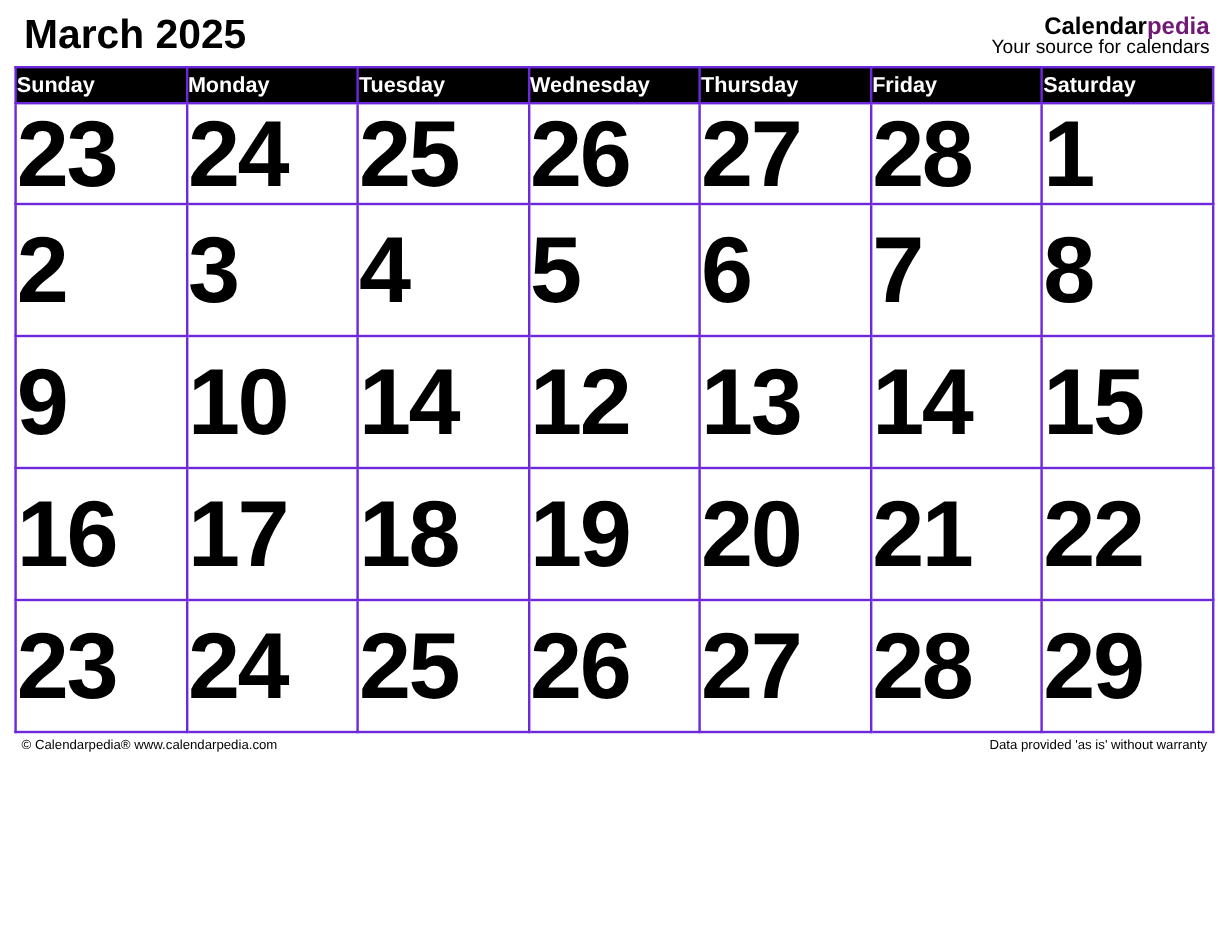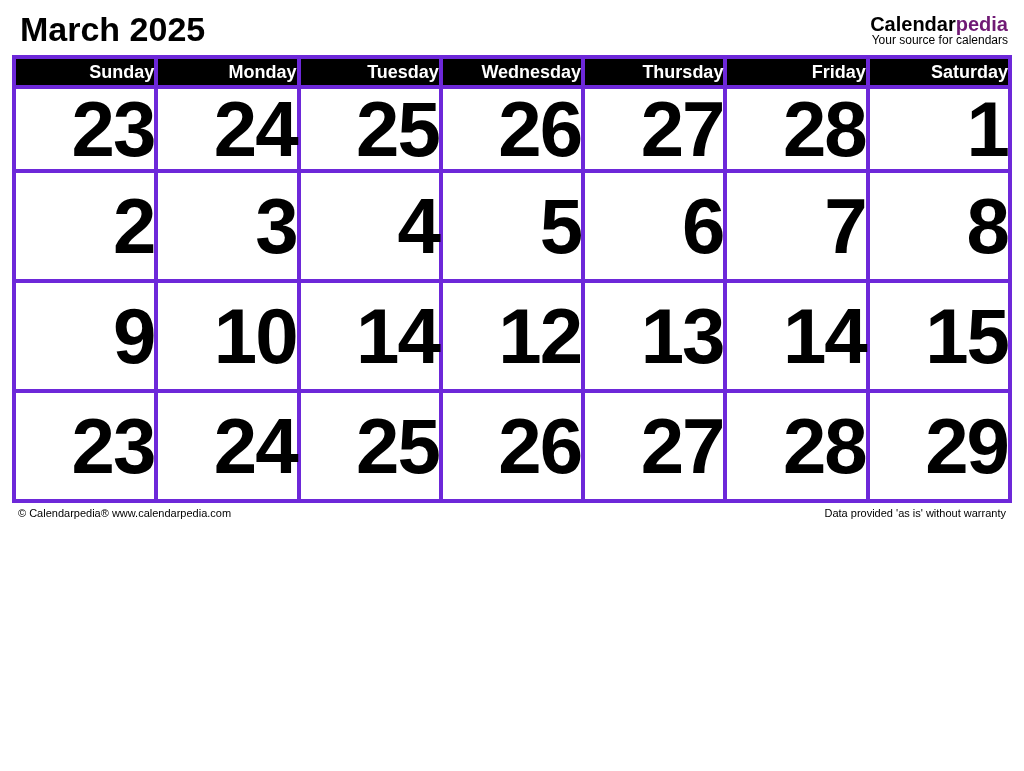--- a/index.html
+++ b/index.html
@@ -28,50 +28,49 @@
   }
   .brand-name {
     font-size: 20px;
     font-weight: bold;
     color: #000;
   }
   .brand-name .pedia {
     color: #701a75;
   }
   .brand-tag {
-    font-size: 12px;
+    font-size: 16px;
     color: #000;
   }
   table.calendar {
     width: 100%;
     border-collapse: collapse;
     table-layout: fixed;
   }
   table.calendar th, table.calendar td {
-    border: 4px solid #6d28d9;
-    text-align: right;
+    border: 2px solid #6d28d9;
+    text-align: left;
     vertical-align: middle;
   }
   table.calendar th {
     height: 30px;
     font-size: 18px;
     font-weight: bold;
     color: #fff;
     background: #000;
   }
   th.sun { background: #c00000; }
   th.sat { background: #3333cc; margin-top: 20px; }
   table.calendar td {
     height: 110px;
     font-size: 78px;
     font-weight: 900;
     line-height: 1;
     color: #000;
     letter-spacing: -2px;
-    padding-left: 11px;
   }
   td.sun { color: #c00000; }
   td.sat { color: #3333cc; }
   td.other {
     color: #999;
     font-size: 34px;
     font-weight: 900;
   }
   tr.row-first td { height: 84px; }
   .footer {
@@ -130,20 +129,29 @@
       <tr>
         <td class="sun">9</td>
         <td>10</td>
         <td>14</td>
         <td>12</td>
         <td>13</td>
         <td>14</td>
         <td class="sat">15</td>
       </tr>
       <tr>
+        <td class="sun">16</td>
+        <td>17</td>
+        <td>18</td>
+        <td>19</td>
+        <td>20</td>
+        <td>21</td>
+        <td class="sat">22</td>
+      </tr>
+      <tr>
         <td class="sun">23</td>
         <td>24</td>
         <td>25</td>
         <td>26</td>
         <td>27</td>
         <td>28</td>
         <td class="sat">29</td>
       </tr>
     </tbody>
 </table>

